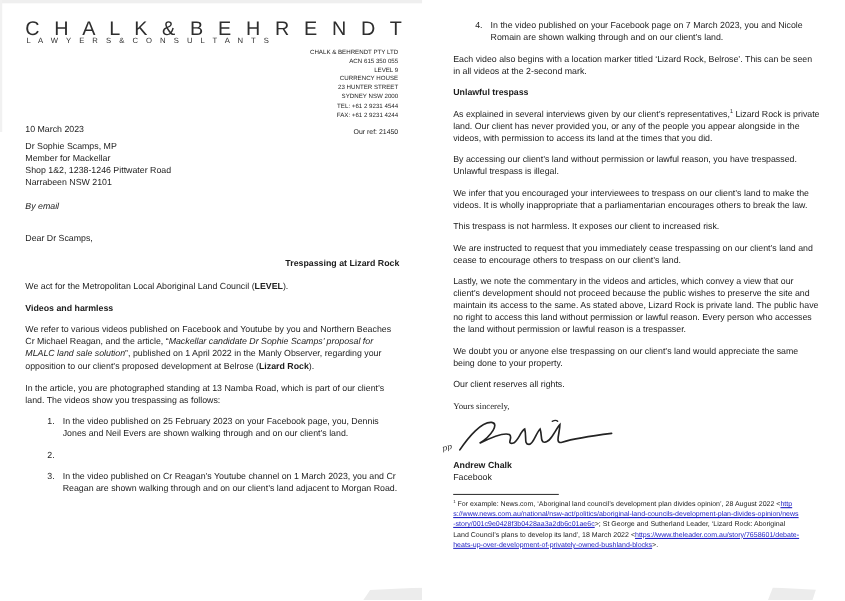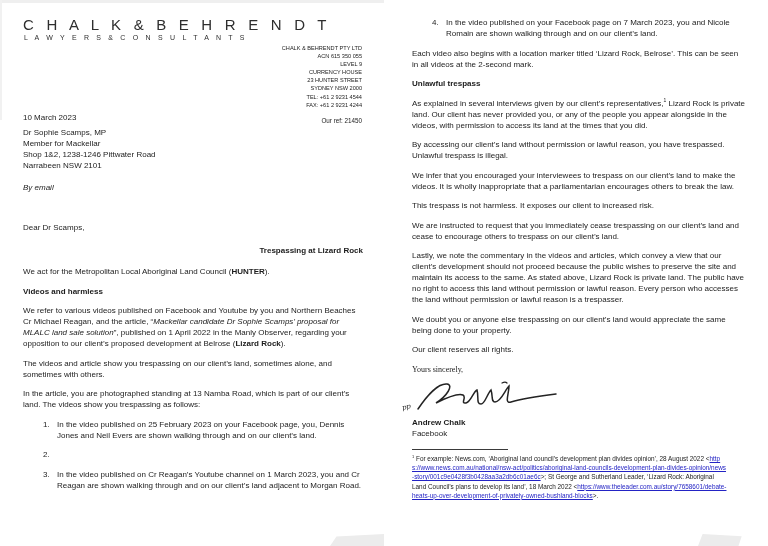--- a/index.html
+++ b/index.html
@@ -12,31 +12,31 @@
   .page { width:384px; height:546px; position:relative; background:#fff; overflow:hidden; }
 
   
   .edge-top { position:absolute; top:0; left:0; right:0; height:3px; background:#efefef; }
   .edge-left { position:absolute; top:0; left:0; width:2px; height:120px; background:#f1f1f1; }
   .corner { position:absolute; bottom:0; background:#ececec; }
   .corner.p1 { left:330px; width:54px; height:12px; clip-path:polygon(0 100%,12% 20%,100% 0,100% 100%); }
   .corner.p2 { left:314px; width:46px; height:14px; clip-path:polygon(0 100%,10% 15%,95% 30%,88% 100%); }
 
   
-  .firm-name { position:absolute; top:16px; left:23px; font-size:15px; letter-spacing:4.2px; color:#2e2e2e; white-space:nowrap; }
+  .firm-name { position:absolute; top:16px; left:23px; font-size:18px; letter-spacing:4.2px; color:#2e2e2e; white-space:nowrap; }
   .tagline { position:absolute; top:34px; left:24px; font-size:7px; letter-spacing:2.7px; color:#2e2e2e; white-space:nowrap; }
   .addr { position:absolute; top:44px; right:22px; text-align:right; font-size:5.6px; line-height:8.1px; color:#222; }
   .ourref { margin-top:8px; font-size:6.3px; }
 
   
   .body1 { position:absolute; top:112px; left:23px; width:340px; font-size:8px; line-height:11px; }
   .body2 { position:absolute; top:17px; left:28px; width:334px; font-size:8px; line-height:11px; }
   .date { margin-bottom:4px; }
   .recipient { margin-bottom:11px; }
-  .byemail { font-style:italic; margin-bottom:29px; }
+  .byemail { font-style:italic; margin-bottom:18px; }
   .salutation { margin-bottom:12px; }
   .subject { text-align:right; font-weight:bold; margin-bottom:10px; }
   .blk { margin:0 0 8.5px 0; }
   .h { font-weight:bold; margin:0 0 8.5px 0; }
   .li { display:flex; margin:0 0 8.5px 0; }
   .li-num { width:14px; margin-left:20px; flex:none; }
   .li-text { flex:1; }
 
   .b { font-weight:bold; }
   .i { font-style:italic; }
@@ -86,24 +86,23 @@
         <div>Dr Sophie Scamps, MP</div>
         <div>Member for Mackellar</div>
         <div>Shop 1&amp;2, 1238-1246 Pittwater Road</div>
         <div>Narrabeen NSW 2101</div>
       </div>
 
       <div class="byemail">By email</div>
       <div class="salutation">Dear Dr Scamps,</div>
       <div class="subject">Trespassing at Lizard Rock</div>
 
-      <p class="blk"><span>We act for the Metropolitan Local Aboriginal Land Council (</span><span class="b">HUNTER</span><span>).</span></p>
+      <p class="blk"><span>We act for the Metropolitan Local Aboriginal Land Council (</span><span class="b">LEVEL</span><span>).</span></p>
       <p class="h">Videos and harmless</p>
       <p class="blk"><span>We refer to various videos published on Facebook and Youtube by you and Northern Beaches Cr Michael Reagan, and the article, “</span><span class="i">Mackellar candidate Dr Sophie Scamps’ proposal for MLALC land sale solution</span><span>”, published on 1 April 2022 in the Manly Observer, regarding your opposition to our client’s proposed development at Belrose (</span><span class="b">Lizard Rock</span><span>).</span></p>
-      <p class="blk">The videos and article show you trespassing on our client’s land, sometimes alone, and sometimes with others.</p>
       <p class="blk">In the article, you are photographed standing at 13 Namba Road, which is part of our client’s land. The videos show you trespassing as follows:</p>
 
       <div class="li">
         <span class="li-num">1.</span>
         <span class="li-text">In the video published on 25 February 2023 on your Facebook page, you, Dennis Jones and Neil Evers are shown walking through and on our client’s land.</span>
       </div>
       <div class="li">
         <span class="li-num">2.</span>
       </div>
       <div class="li">

